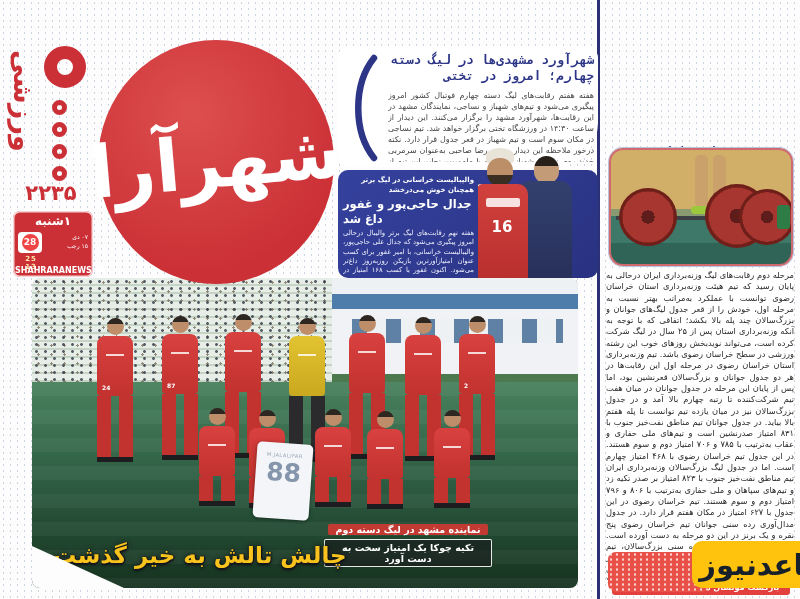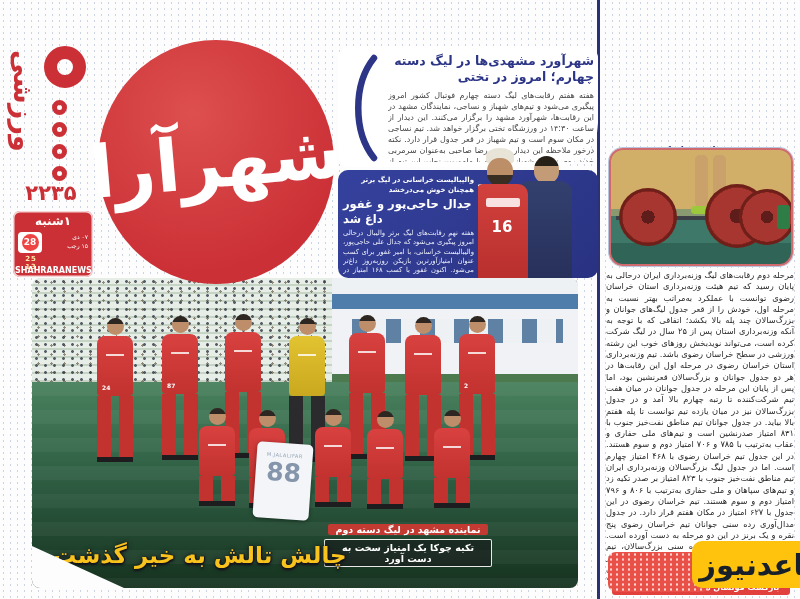--- a/index.html
+++ b/index.html
@@ -41,21 +41,21 @@
   .db-dates span{ display:block; }
   .db-nums{ position:absolute; left:5px; top:44px; width:26px; color:#ffe9a8; font-size:7px; font-weight:bold;
     text-align:center; letter-spacing:1px; direction:ltr; }
   .db-site{ position:absolute; bottom:2px; left:2px; right:2px; text-align:center; color:#fff; font-size:8px;
     font-weight:bold; direction:ltr; }
 
   
   .lead-card{ left:338px; top:46px; width:260px; height:121px; background:#fff; border-radius:12px 12px 44px 12px; }
   .lead-bracket{ left:348px; top:54px; width:30px; height:108px; }
   .lead-headline{ left:384px; top:53px; width:210px; text-align:right; color:#2c3586; font-weight:bold;
-    font-size:12.5px; line-height:16px; }
+    font-size:12.5px; line-height:16px;font-family:Liberation Mono, monospace; }
   .lead-body{ left:388px; top:90px; width:206px; height:72px; font-size:8px; line-height:11px;
     text-align:justify; color:#444; overflow:hidden; }
 
   
   .banner{ left:338px; top:170px; width:260px; height:108px; border-radius:10px;
     background:linear-gradient(135deg,#35429e 0%, #293281 100%); }
   .banner-kicker{ position:absolute; left:5px; top:6px; width:131px; color:#fff; font-size:7px; font-weight:bold;
     line-height:9.5px; text-align:right; }
   .banner-headline{ position:absolute; left:5px; top:27px; width:131px; color:#fff; font-size:11.5px;
     font-weight:bold; line-height:15px; text-align:left; }

